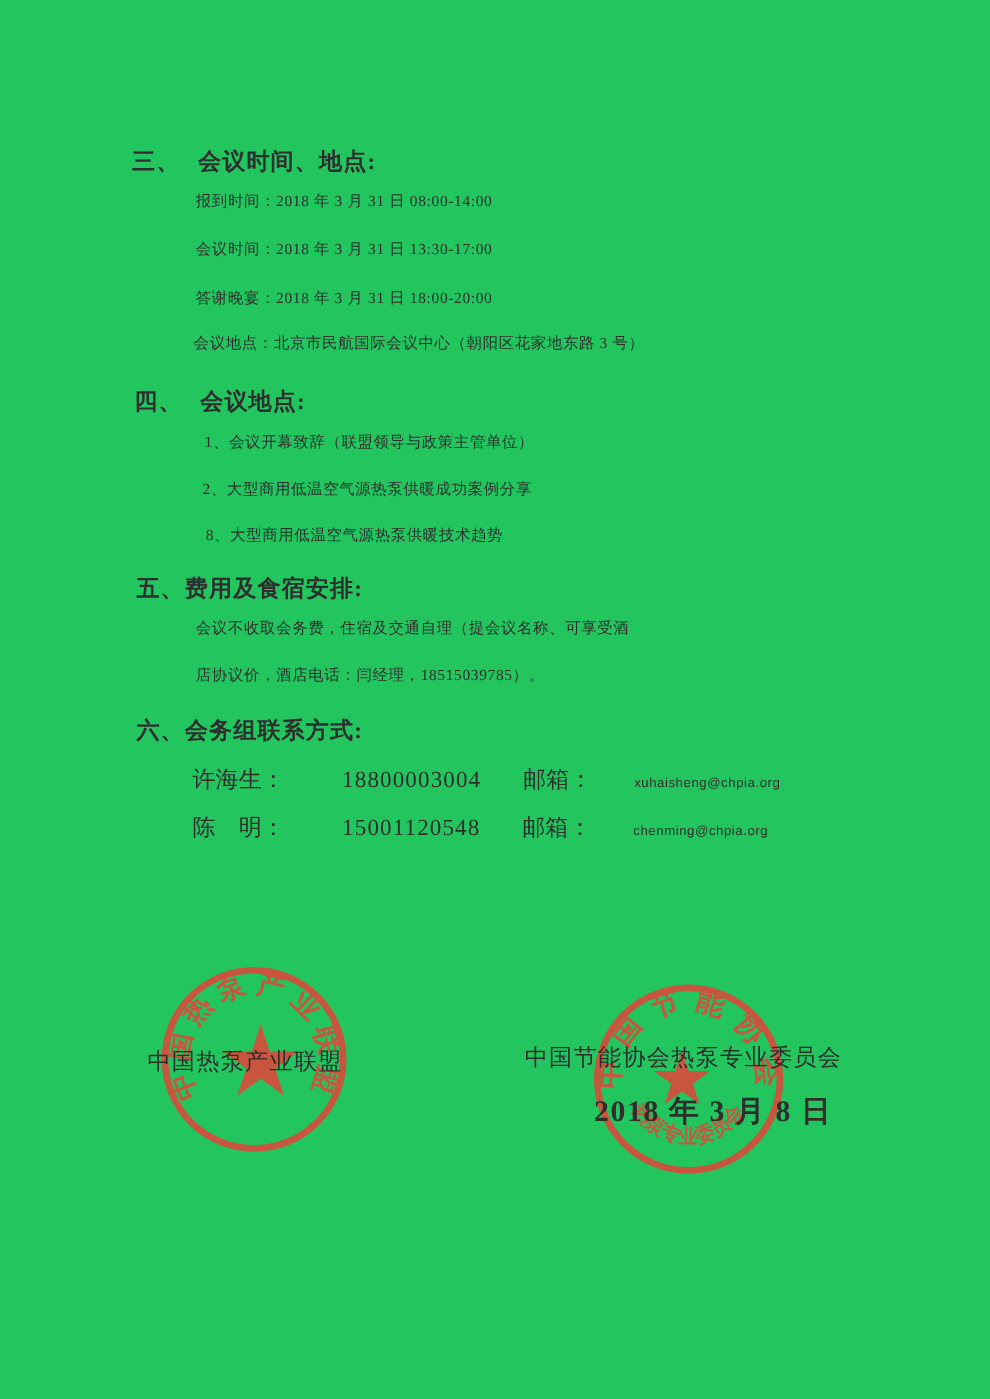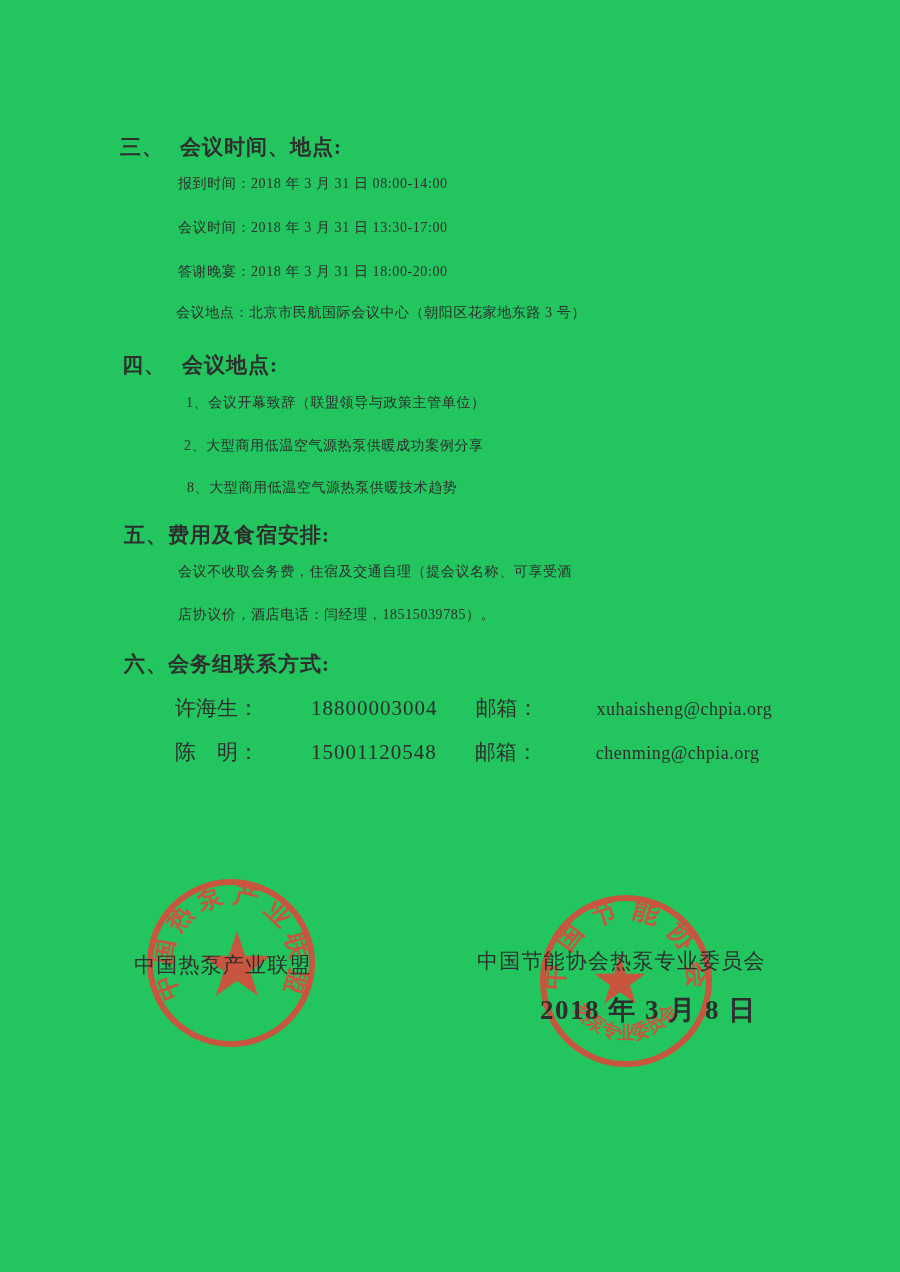--- a/index.html
+++ b/index.html
@@ -14,22 +14,22 @@
   }
   .abs{position:absolute;line-height:1.15;white-space:nowrap;}
   .heading{font-weight:bold;font-size:21px;letter-spacing:1px;}
   .heading .num{display:inline-block;}
   .heading .num.gap{margin-right:16px;}
   .body-line{font-size:14px;letter-spacing:0.6px;}
   .contact-row{display:flex;align-items:baseline;font-size:21px;gap:38px;}
   .contact-row .phone{margin-left:14px;letter-spacing:1px;}
   .contact-row .mail-label{font-family:Liberation Serif, serif;}
   .contact-row .email{
-    font-family:Liberation Serif, serif;
-    font-size:18px;margin-left:20px;letter-spacing:0.5px;
+    font-family:Liberation Sans, sans-serif;
+    font-size:12px;margin-left:0;letter-spacing:0.5px;
   }
   .footer-text{font-size:21px;letter-spacing:1.2px;z-index:2;}
   .date-text{font-size:27px;letter-spacing:1.5px;z-index:2;font-weight:bold;}
   .stamp{position:absolute;z-index:1;opacity:0.88;}
   .stamp .ring{fill:none;stroke:var(--stamp_red,#e0463a);stroke-width:6;}
   .stamp .star{fill:var(--stamp_red,#e0463a);}
   .stamp text{
     fill:var(--stamp_red,#e0463a);
     font-family:"Liberation Serif","DejaVu Serif",serif;
     font-weight:bold;

